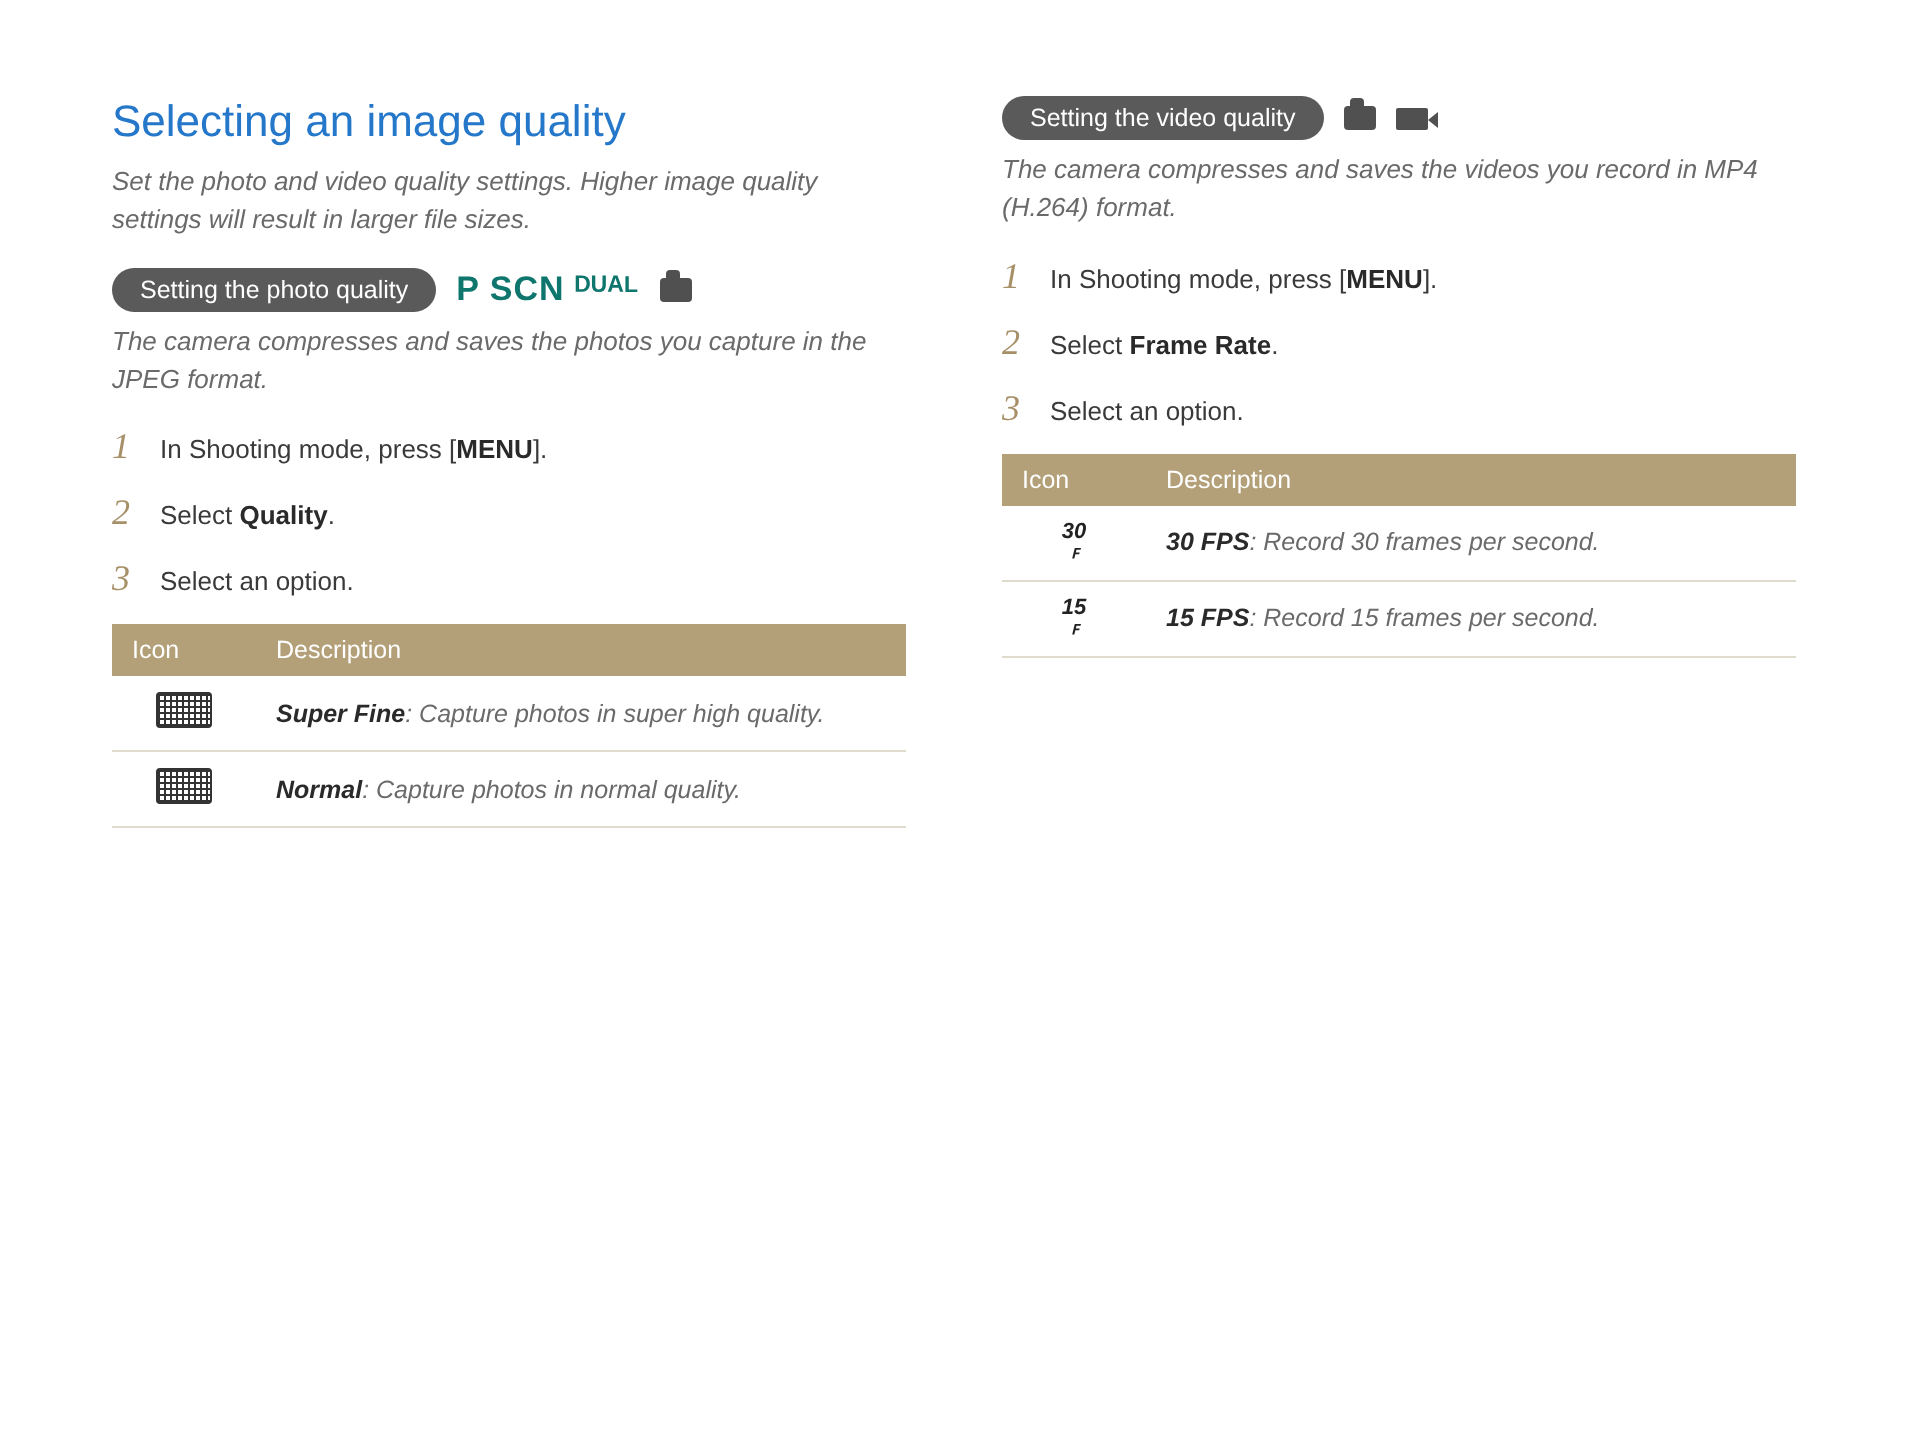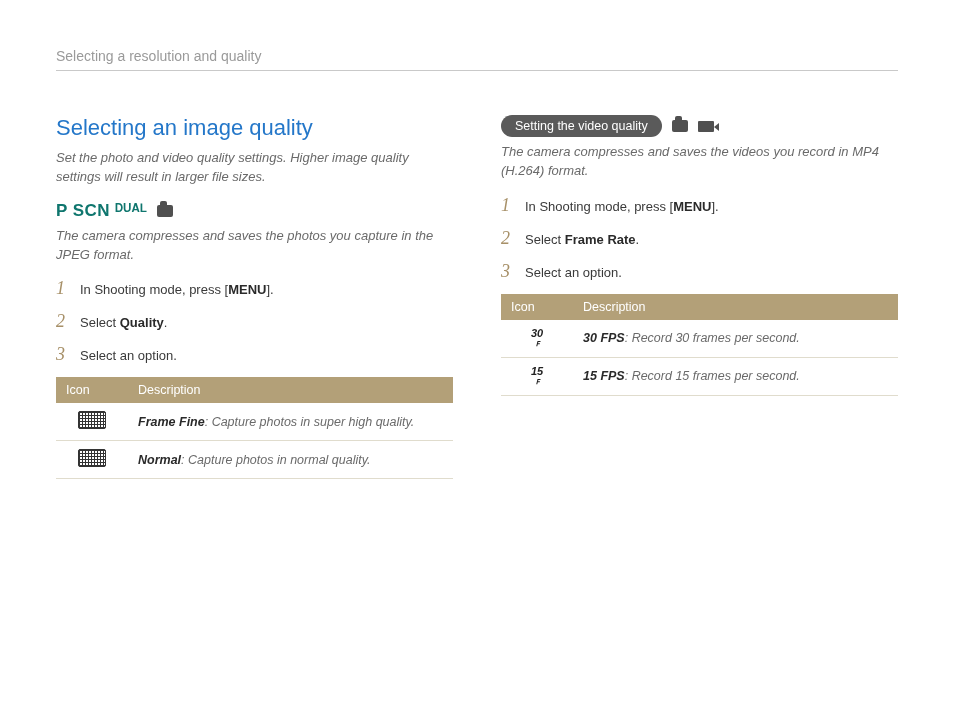--- a/index.html
+++ b/index.html
@@ -174,29 +174,29 @@
     font-weight: 700;
     color: #5a5a5a;
     margin-left: 4px;
   }
 </style>
 </head>
 <body>
 
 <div class="page">
 
-  <div class="breadcrumb-line">Selecting a resolution and quality</div>
 
   <div class="columns">
 
     <div class="col">
       <h1>Selecting an image quality</h1>
       <p class="para">Set the photo and video quality settings. Higher image quality settings will result in larger file sizes.</p>
 
       <div class="pill-row">
+        <span class="pill">Setting the photo quality</span>
         <span class="mode-glyph">P  SCN  ᴰᵁᴬᴸ</span>
         <span class="cam-glyph"></span>
       </div>
       <p class="para">The camera compresses and saves the photos you capture in the JPEG format.</p>
 
       <ol class="steps">
         <li class="step">
           <span class="step-num">1</span>
           <span>
             <span>In Shooting mode, press [</span><span class="bold">MENU</span><span>].</span>
@@ -217,21 +217,21 @@
       <table class="opt">
         <thead>
           <tr>
             <th>Icon</th>
             <th>Description</th>
           </tr>
         </thead>
         <tbody>
           <tr>
             <td><span class="icon-slot"></span></td>
-            <td><span class="bold">Frame Fine</span><span>: Capture photos in super high quality.</span></td>
+            <td><span class="bold">Super Fine</span><span>: Capture photos in super high quality.</span></td>
           </tr>
           <tr>
             <td><span class="icon-slot"></span></td>
             <td><span class="bold">Normal</span><span>: Capture photos in normal quality.</span></td>
           </tr>
         </tbody>
       </table>
     </div>
 
     <div class="col">

